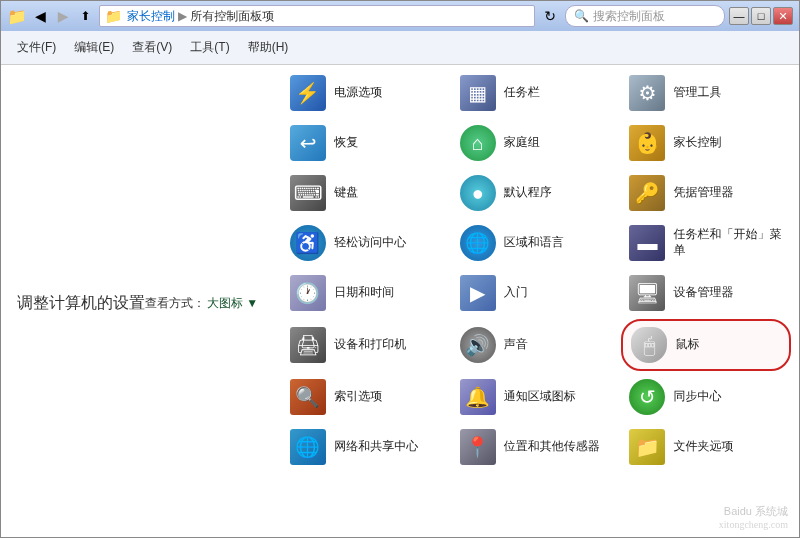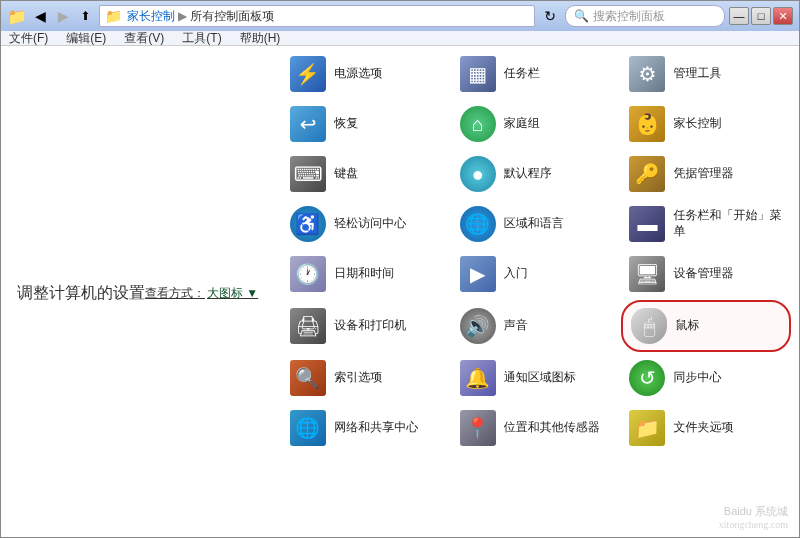--- a/index.html
+++ b/index.html
@@ -86,25 +86,25 @@
       height: 22px;
       display: flex;
       align-items: center;
       justify-content: center;
       cursor: pointer;
       font-size: 14px;
     }
 
     
     .menu-bar {
-      height: 15px;
+      height: 34px;
       background: #f0f4fa;
       display: flex;
       align-items: center;
-      padding: 0 0;
+      padding: 0 8px;
       gap: 2px;
       border-bottom: 1px solid #ccc;
     }
 
     .menu-item {
       padding: 2px 8px;
       cursor: pointer;
       font-size: 12px;
       color: #333;
       border-radius: 2px;
@@ -217,21 +217,21 @@
     <span class="menu-item">文件(F)</span>
     <span class="menu-item">编辑(E)</span>
     <span class="menu-item">查看(V)</span>
     <span class="menu-item">工具(T)</span>
     <span class="menu-item">帮助(H)</span>
   </div>
 
   <div class="content-area">
     <div class="content-header">
       <span class="content-title">调整计算机的设置</span>
-      <div style="display:flex; align-items:center; gap:2px; font-size:12px; color:#333;text-decoration:underline;">
+      <div style="display:flex; align-items:center; gap:2px; font-size:12px; color:#333;">
         <span>查看方式：</span>
         <span style="color:#14532d; cursor:pointer;">大图标 ▼</span>
       </div>
     </div>
 
     <div class="items-grid" id="items-grid">
     <div class="grid-row">
           <div class="grid-item">
             <div class="item-icon" style="background: linear-gradient(135deg, rgb(85, 153, 221), rgb(34, 85, 170)); border-radius: 4px; font-size: 20px; color: white; display: flex; align-items: center; justify-content: center; width: 36px; height: 36px; flex-shrink: 0;">⚡</div>
             <span class="item-label">电源选项</span>

